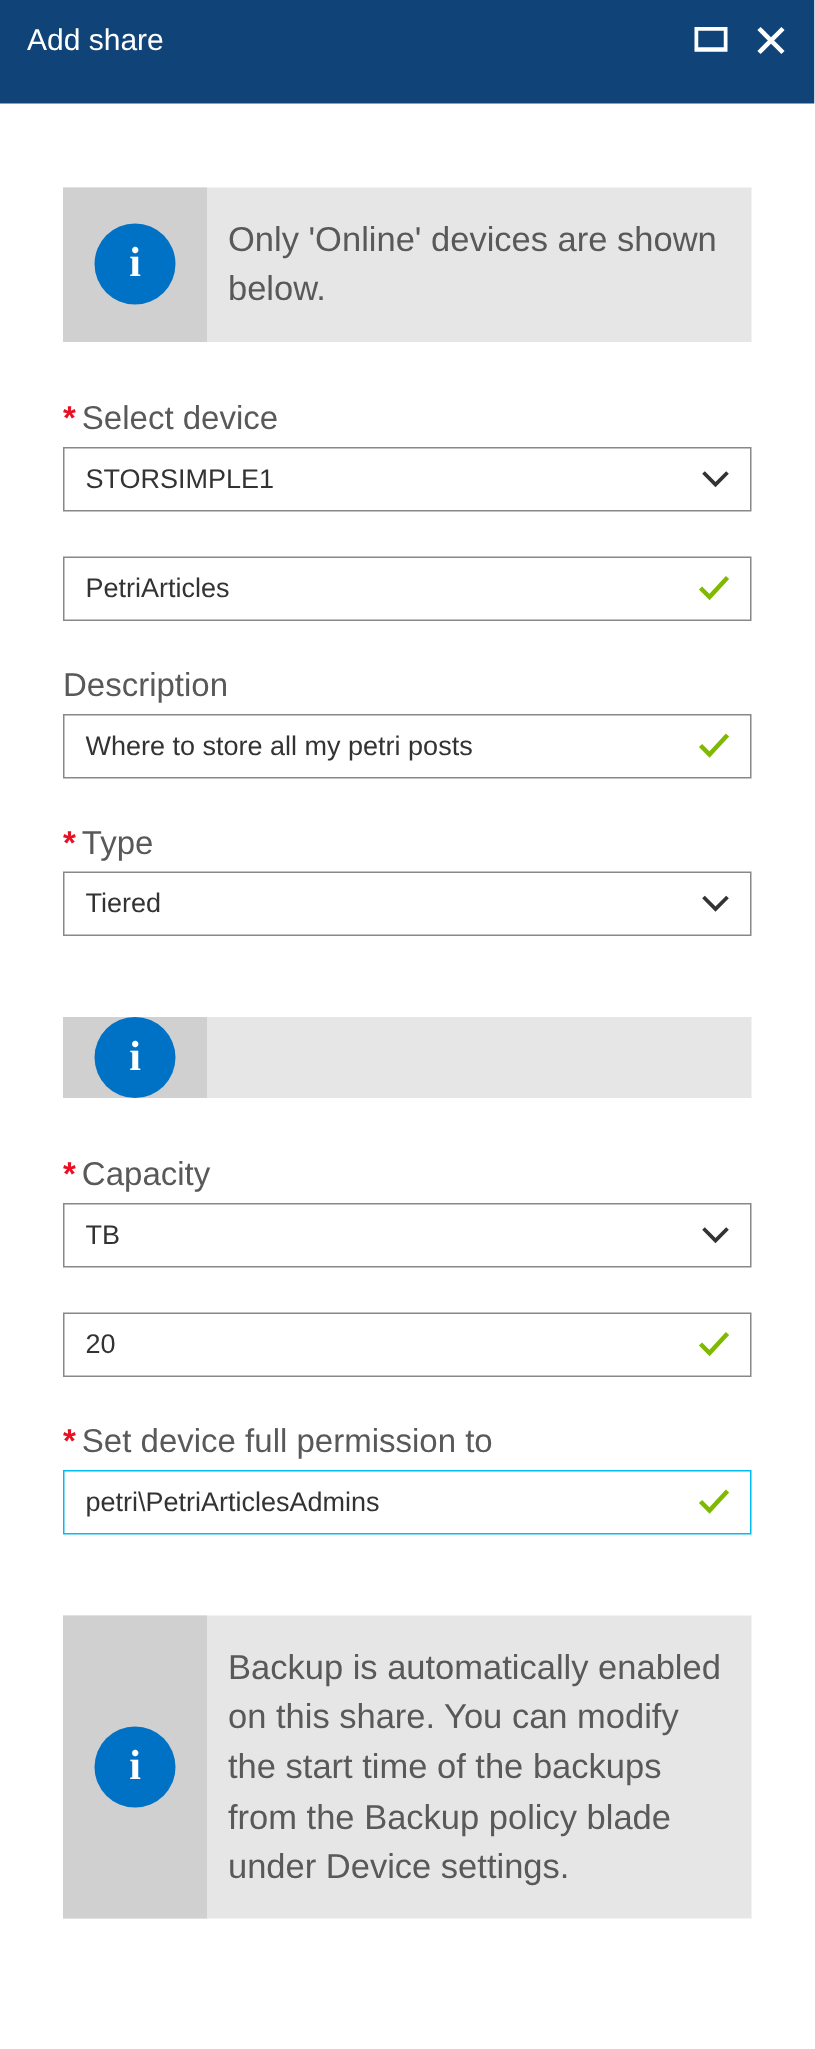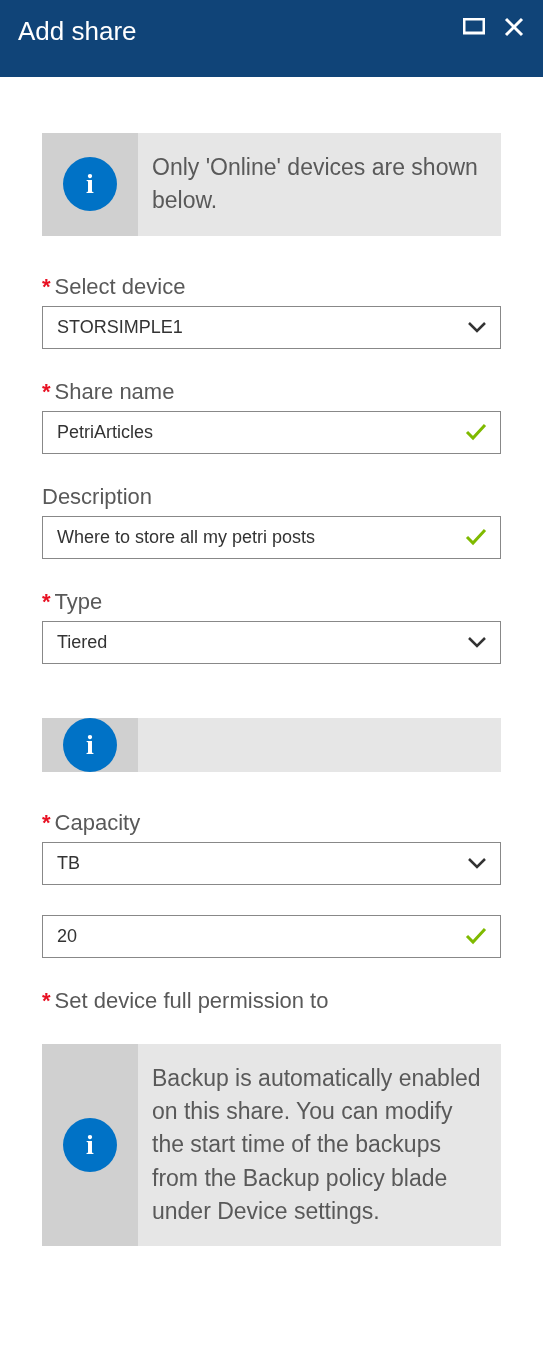--- a/index.html
+++ b/index.html
@@ -12,21 +12,21 @@
   }
   .header {
     background: #104478;
     color: #fff;
     padding: 16px 18px 30px 18px;
     display: flex;
     align-items: flex-start;
     justify-content: space-between;
   }
   .header-title {
-    font-size: 26px;
+    font-size: 20px;
     font-weight: 300;
   }
   .header-controls {
     display: flex;
     gap: 18px;
     align-items: center;
   }
   .header-controls .hc-icon {
     cursor: pointer;
     display: inline-flex;
@@ -152,23 +152,20 @@
   </div>
   <div class="control">
     <div class="select-box">STORSIMPLE1</div>
     <span class="chevron-down">
       <svg width="20" height="14" viewBox="0 0 20 14">
           <polyline points="2,3 10,11 18,3" fill="none" stroke="#333" stroke-width="2.5"></polyline>
         </svg>
     </span>
   </div>
 
-  <div class="field-label">
-    <span class="req">*</span><span>Share name</span>
-  </div>
   <div class="control">
     <input class="input-box" value="PetriArticles" style="">
     <span class="checkmark">
       <svg width="22" height="18" viewBox="0 0 22 18">
           <polyline points="2,9 8,15 20,2" fill="none" stroke="#7fba00" stroke-width="3"></polyline>
         </svg>
     </span>
   </div>
 
   <div class="field-label">
@@ -220,20 +217,28 @@
     <input class="input-box" value="20" style="">
     <span class="checkmark">
       <svg width="22" height="18" viewBox="0 0 22 18">
           <polyline points="2,9 8,15 20,2" fill="none" stroke="#7fba00" stroke-width="3"></polyline>
         </svg>
     </span>
   </div>
 
   <div class="field-label">
     <span class="req">*</span><span>Set device full permission to</span>
+  </div>
+  <div class="control">
+    <input class="input-box focused" value="petri\PetriArticlesAdmins" style="">
+    <span class="checkmark">
+      <svg width="22" height="18" viewBox="0 0 22 18">
+          <polyline points="2,9 8,15 20,2" fill="none" stroke="#7fba00" stroke-width="3"></polyline>
+        </svg>
+    </span>
   </div>
 
   <div class="spacer-lg"></div>
 
   <div class="info-box" style="margin-bottom:0;">
     <div class="info-icon-wrap">
       <div class="info-circle">
           <span>i</span>
         </div>
     </div>

